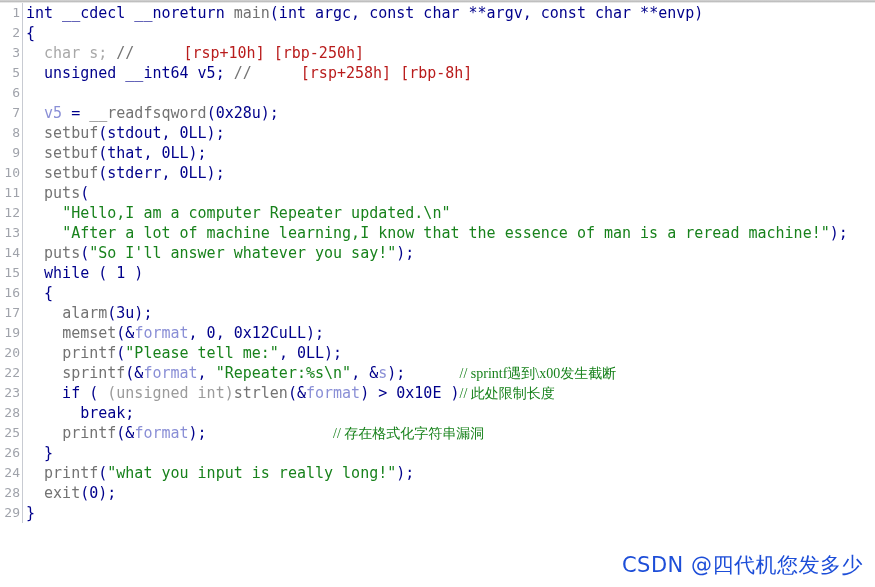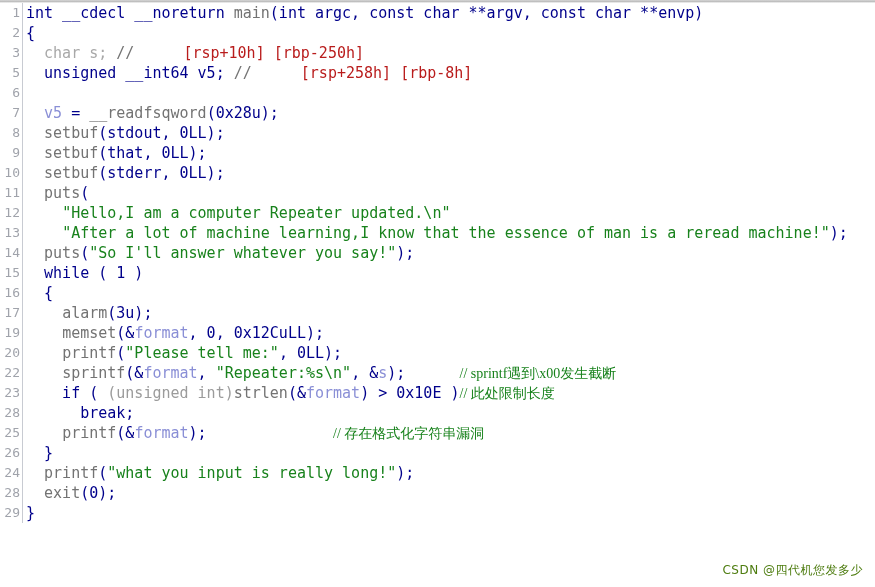--- a/index.html
+++ b/index.html
@@ -83,22 +83,22 @@
 
   .cjk {
     font-family: Liberation Serif, serif;
     font-size: 14px;
   }
 
   .watermark {
     position: absolute;
     right: 12px;
     bottom: 8px;
-    color: #4d7c0f;
-    font-size: 12px;
+    color: #1d4ed8;
+    font-size: 21px;
     font-family: "DejaVu Sans", "Liberation Sans", sans-serif;
     letter-spacing: 0.5px;
     user-select: none;
   }
 </style>
 </head>
 <body>
 
 <div id="app">
 

